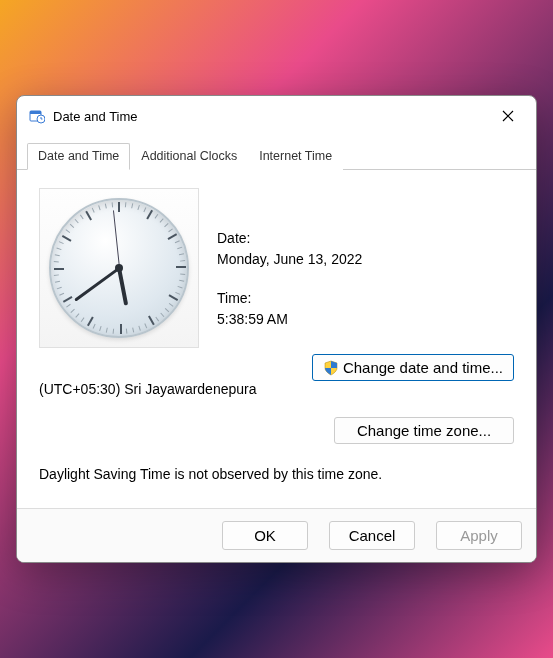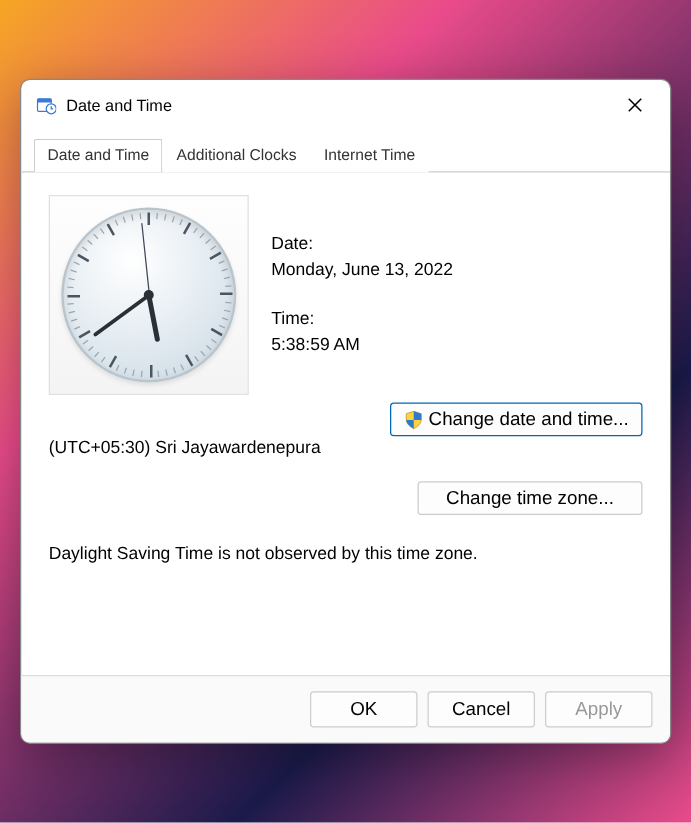--- a/index.html
+++ b/index.html
@@ -10,21 +10,21 @@
     font-family: "Segoe UI", Tahoma, sans-serif;
     font-size: 12.5px;
     background: linear-gradient(135deg, #f5a623 0%, #e94b8a 30%, #1a1a4a 70%, #e94b8a 100%);
     display: flex;
     align-items: center;
     justify-content: center;
     overflow: hidden;
   }
   .window {
     width: 521px;
-    height: 532px;
+    height: 468px;
     background: #ffffff;
     border: 1px solid #888;
     border-radius: 8px;
     box-shadow: 0 10px 40px rgba(0,0,0,0.3);
     display: flex;
     flex-direction: column;
     overflow: hidden;
   }
   .titlebar {
     height: 40px;
@@ -98,21 +98,21 @@
   .hour-hand { width: 4px; height: 38px; margin-left: -2px; margin-top: -38px; }
   .min-hand  { width: 3px; height: 55px; margin-left: -1.5px; margin-top: -55px; }
   .sec-hand  { width: 1px; height: 58px; margin-left: -0.5px; margin-top: -58px; background: #445; }
   .pivot {
     position: absolute; left: 50%; top: 50%;
     width: 8px; height: 8px; margin: -4px 0 0 -4px;
     background: #2a3038; border-radius: 50%;
   }
 
   .dtinfo { padding-top: 24px; font-size: 14px; line-height: 1.5; }
-  .dtinfo .label { margin-top: 4px; }
+  .dtinfo .label { margin-top: 16px; }
   .dtinfo .value { margin-bottom: 18px; }
 
   .rightbtn {
     display: flex; justify-content: flex-end; margin-top: 6px;
   }
   .btn {
     font: inherit;
     font-size: 15px;
     background: #fdfdfd;
     border: 1px solid #ccc;
@@ -134,21 +134,21 @@
 
   .tz { font-size: 14px; margin-bottom: 20px; }
   .dst { font-size: 14px; margin-top: 22px; }
 
   .buttonbar {
     border-top: 1px solid #ddd;
     padding: 12px 14px;
     display: flex; justify-content: flex-end; gap: 8px;
     background: #fafafa;
   }
-  .buttonbar .btn { min-width: 86px; padding: 5px 12px; }
+  .buttonbar .btn { min-width: 86px; padding: 5px 12px; margin-left: 13px; }
 
   .shield-icon { width:16px; height:16px; }
 </style>
 </head>
 <body>
 
 <div class="window">
 
   <div class="titlebar">
     <span class="icon">

